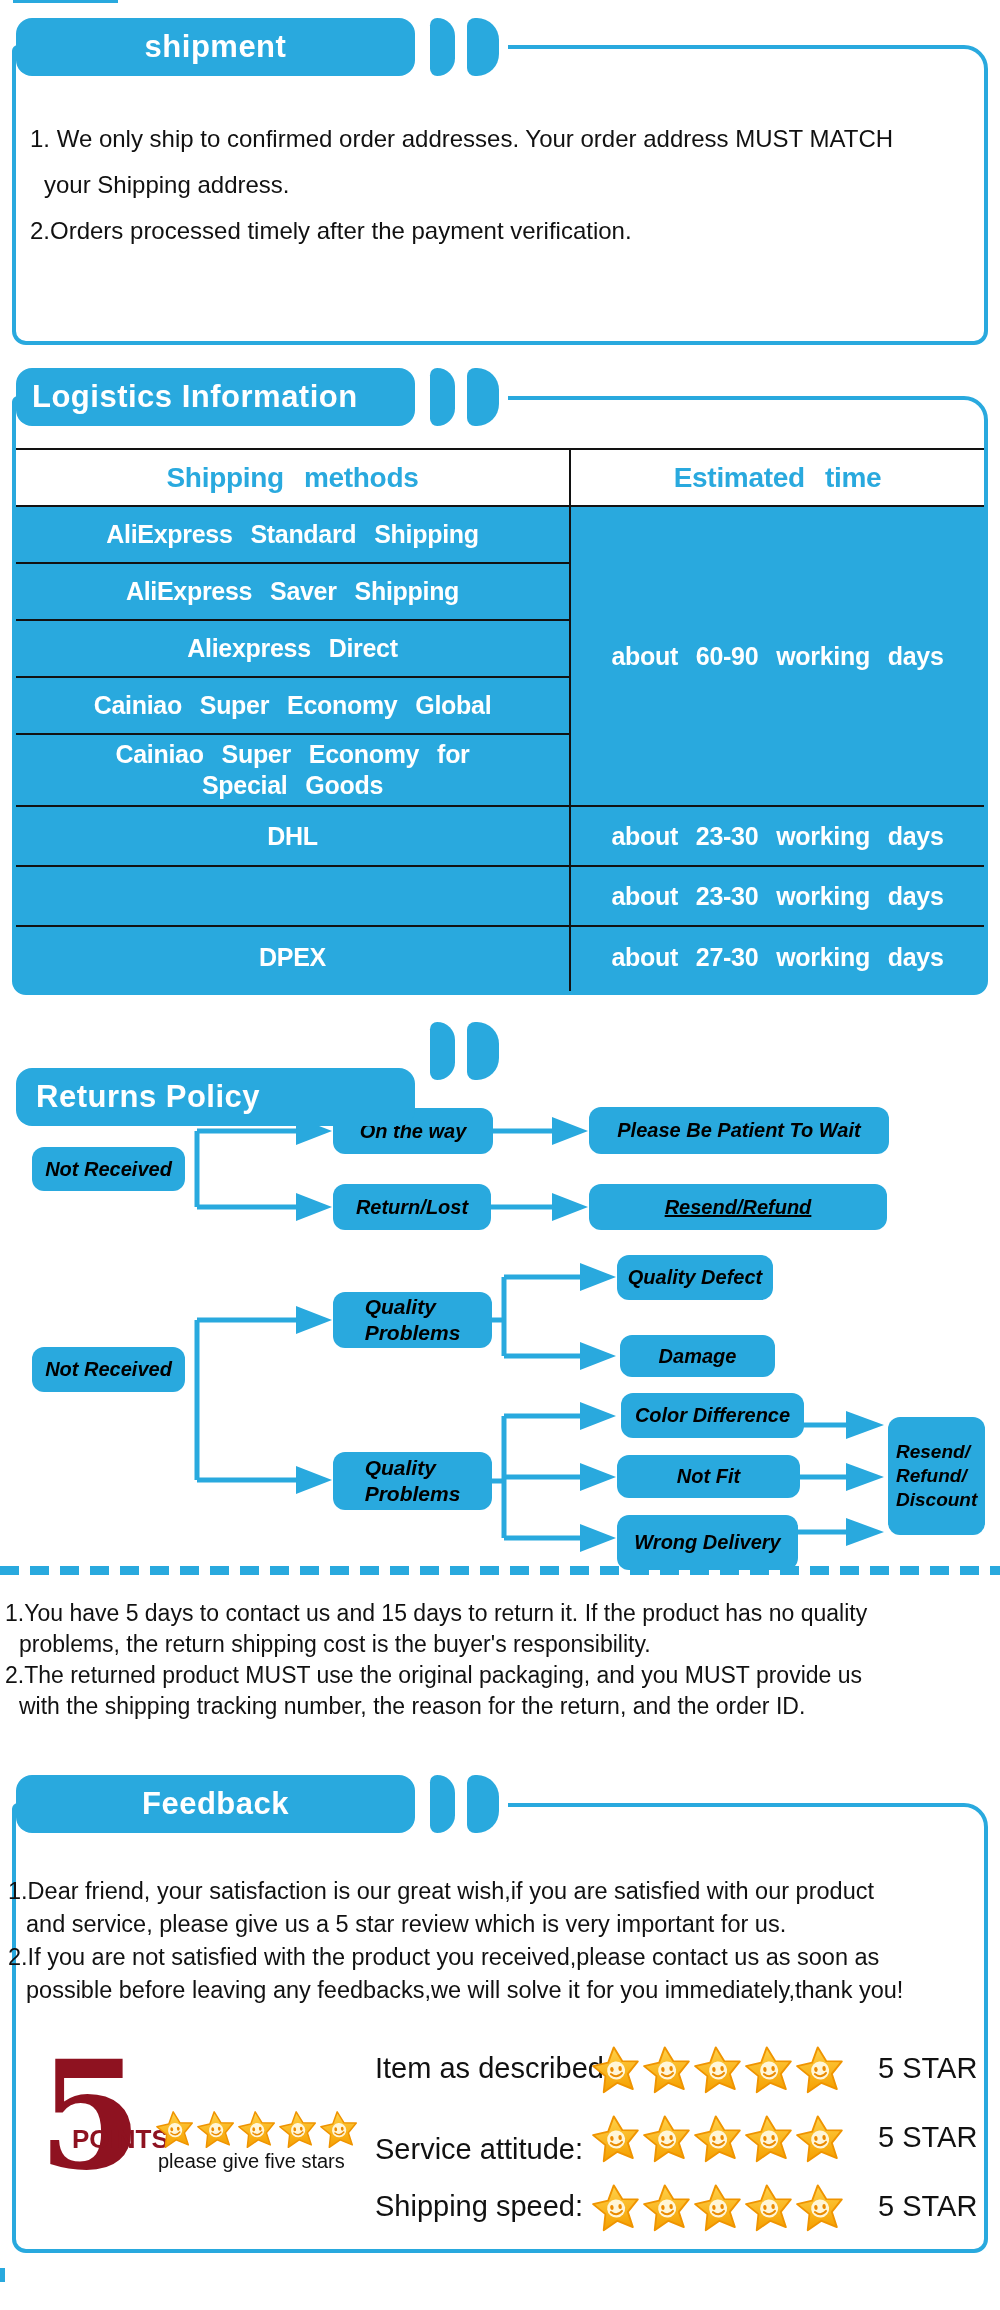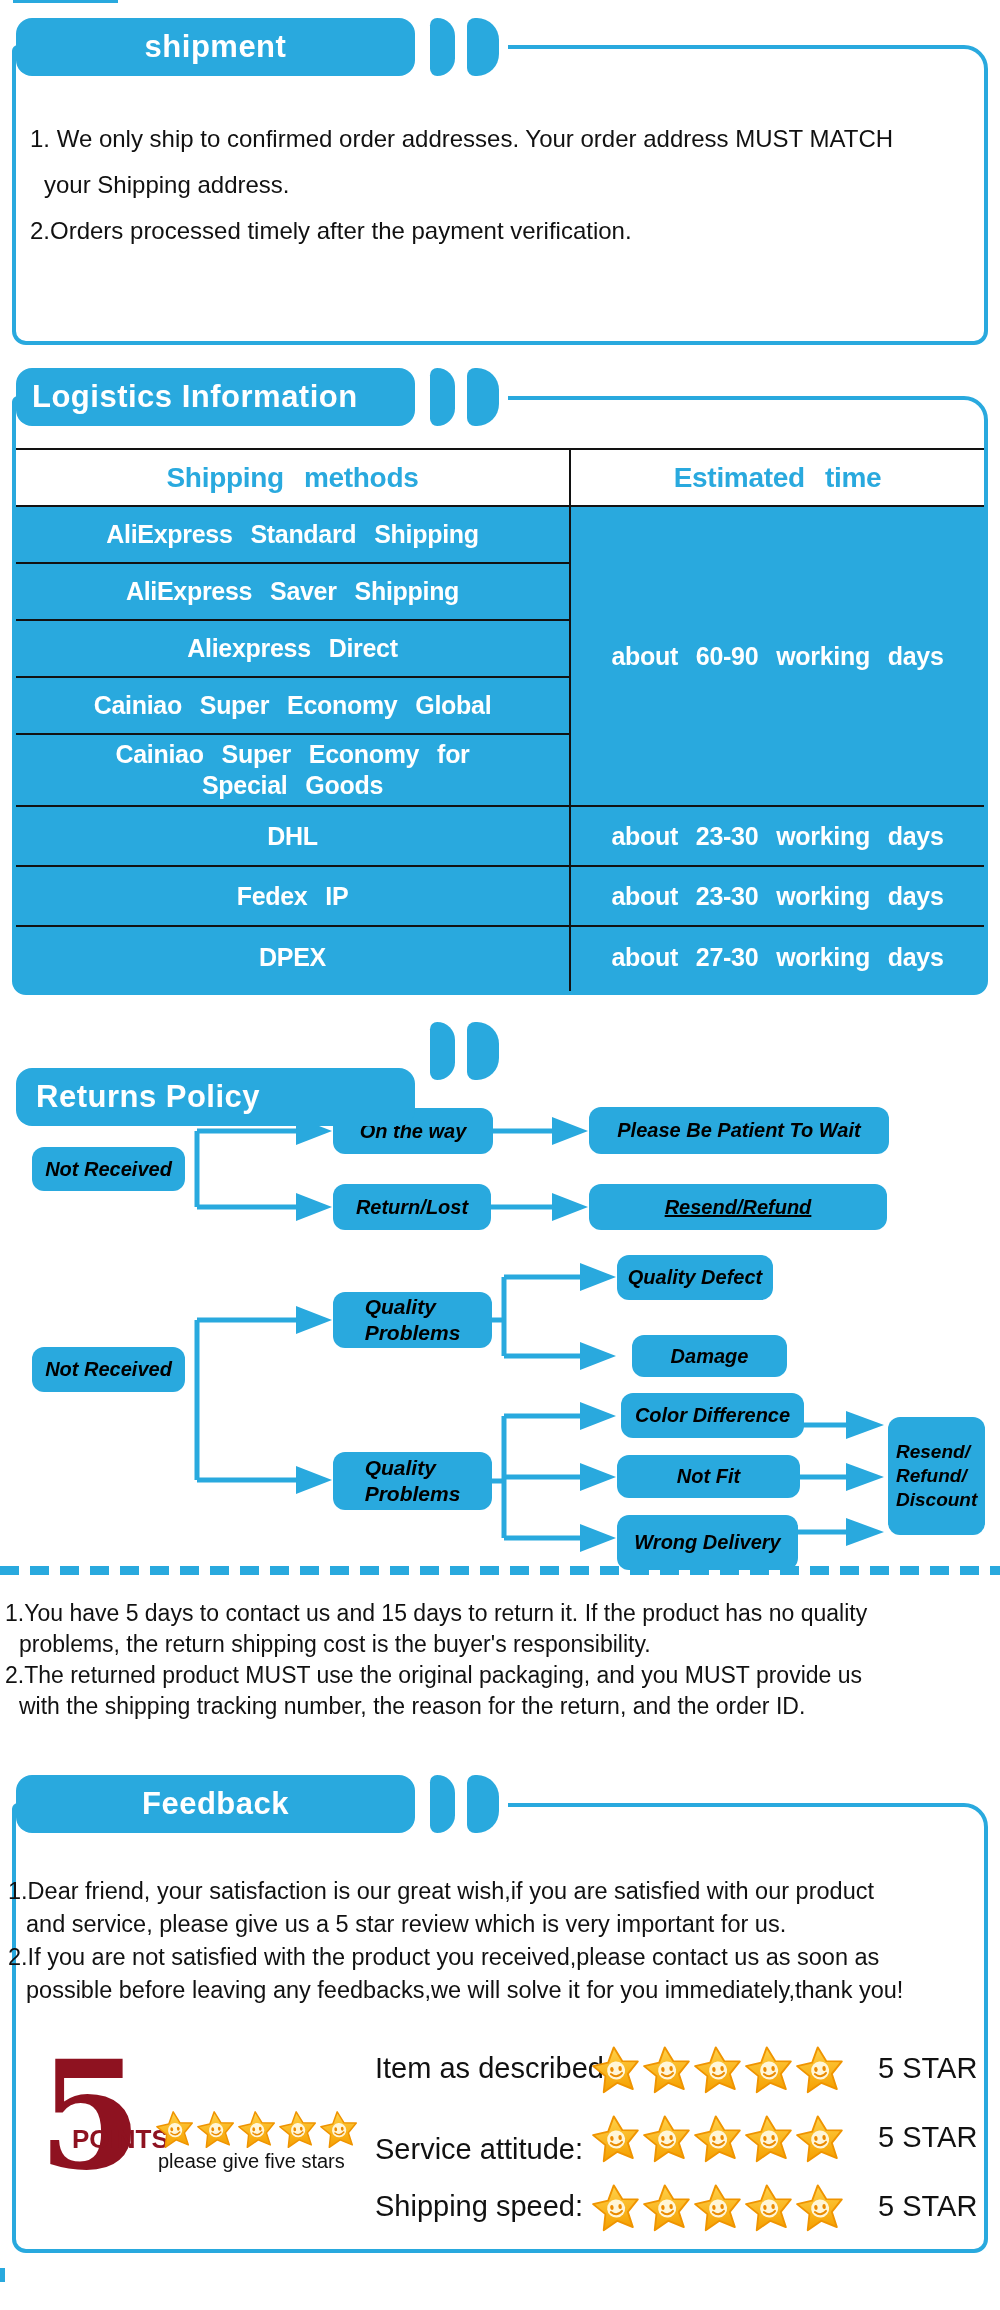--- a/index.html
+++ b/index.html
@@ -114,21 +114,20 @@
   <div class="tcell row" style="left:16px;top:564px;width:553px;height:55px;">AliExpress Saver Shipping</div>
   <div class="tcell row" style="left:16px;top:507px;width:553px;height:55px;">AliExpress Standard Shipping</div>
   <div class="tcell row" style="left:16px;top:621px;width:553px;height:55px;">Aliexpress Direct</div>
   <div class="tcell row" style="left:16px;top:678px;width:553px;height:55px;">Cainiao Super Economy Global</div>
   <div class="tcell row" style="left:16px;top:735px;width:553px;height:70px;line-height:1.25;">Cainiao Super Economy for
 Special Goods</div>
   <div class="tcell row" style="left:571px;top:507px;width:413px;height:298px;">about 60-90 working days</div>
 
   <div class="tcell row" style="left:16px;top:807px;width:553px;height:58px;">DHL</div>
   <div class="tcell row" style="left:571px;top:807px;width:413px;height:58px;">about 23-30 working days</div>
-  <div class="tcell row" style="left:16px;top:867px;width:553px;height:58px;">Fedex IP</div>
   <div class="tcell row" style="left:571px;top:867px;width:413px;height:58px;">about 23-30 working days</div>
   <div class="tcell row" style="left:16px;top:927px;width:553px;height:60px;">DPEX</div>
   <div class="tcell row" style="left:571px;top:927px;width:413px;height:60px;">about 27-30 working days</div>
 
   <div class="pill left-align" style="top:1068px;padding-left:20px;">
     <span>Returns Policy</span>
   </div>
   <div class="deco deco-a" style="top:1022px;"></div>
   <div class="deco deco-b" style="top:1022px;"></div>
 
@@ -179,21 +178,21 @@
     <div class="flow-box" style="left:32px;top:47px;width:153px;height:44px;">Not Received</div>
     <div class="flow-box" style="left:333px;top:8px;width:160px;height:46px;">On the way</div>
     <div class="flow-box" style="left:589px;top:7px;width:300px;height:47px;">Please Be Patient To Wait</div>
     <div class="flow-box" style="left:333px;top:84px;width:158px;height:46px;">Return/Lost</div>
     <div class="flow-box" style="left:589px;top:84px;width:298px;height:46px;text-decoration:underline;">Resend/Refund</div>
 
     <div class="flow-box" style="left:32px;top:247px;width:153px;height:45px;">Not Received</div>
     <div class="flow-box" style="left:333px;top:192px;width:159px;height:56px;text-align:left;font-size:21px;">Quality
 Problems</div>
     <div class="flow-box" style="left:617px;top:155px;width:156px;height:45px;">Quality Defect</div>
-    <div class="flow-box" style="left:620px;top:235px;width:155px;height:42px;margin-left:12px;">Damage</div>
+    <div class="flow-box" style="left:620px;top:235px;width:155px;height:42px;">Damage</div>
     <div class="flow-box" style="left:333px;top:352px;width:159px;height:58px;text-align:left;font-size:21px;">Quality
 Problems</div>
     <div class="flow-box" style="left:621px;top:293px;width:183px;height:45px;">Color Difference</div>
     <div class="flow-box" style="left:617px;top:355px;width:183px;height:43px;">Not Fit</div>
     <div class="flow-box" style="left:617px;top:415px;width:181px;height:55px;">Wrong Delivery</div>
     <div class="flow-box" style="left:888px;top:317px;width:97px;height:118px;text-align:left;font-size:19px;padding-left:8px;justify-content:flex-start;">Resend/
 Refund/
 Discount</div>
   </div>
 

